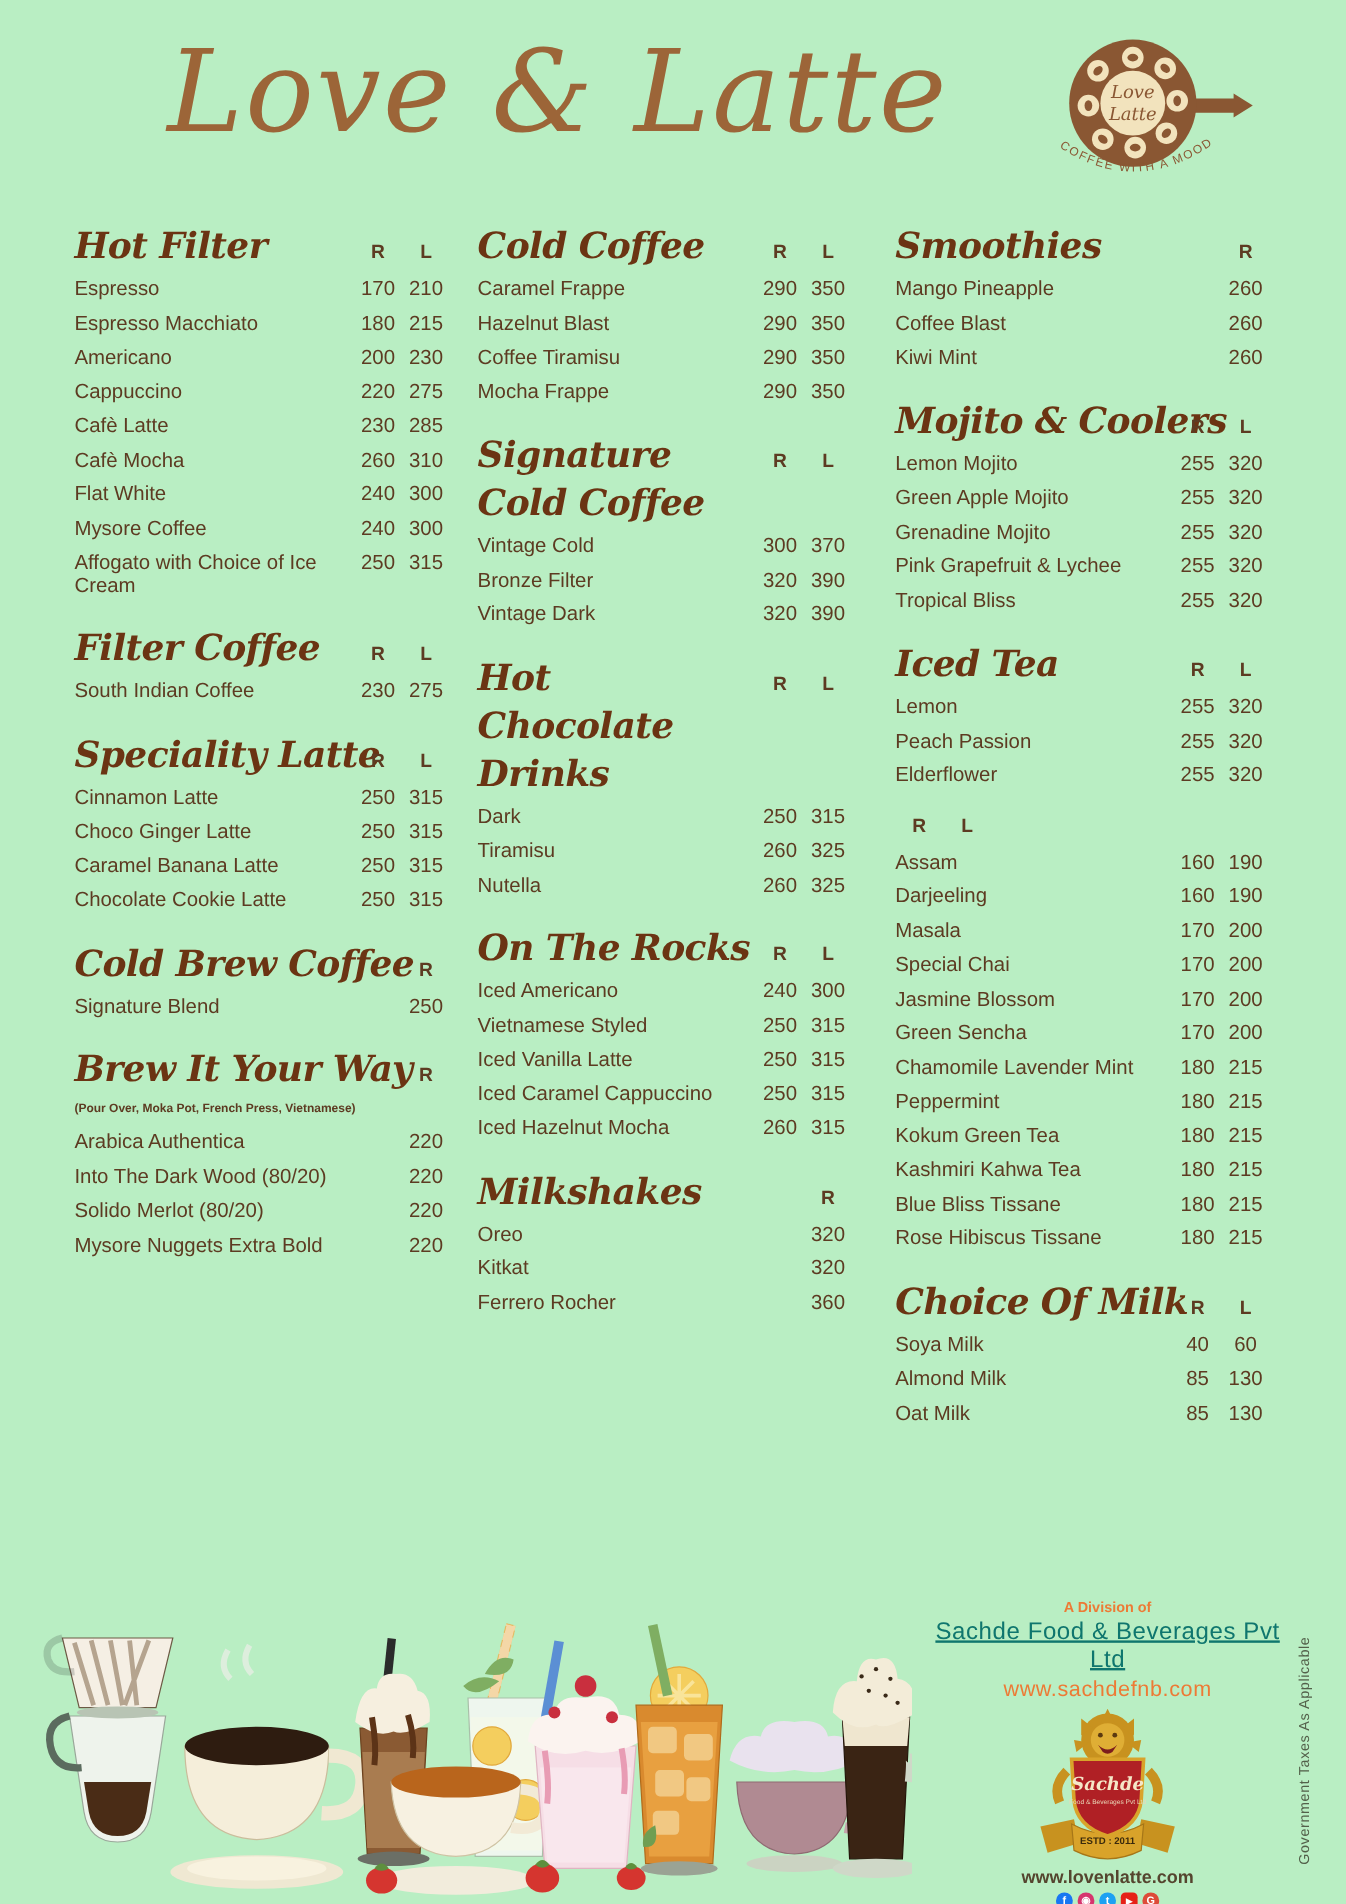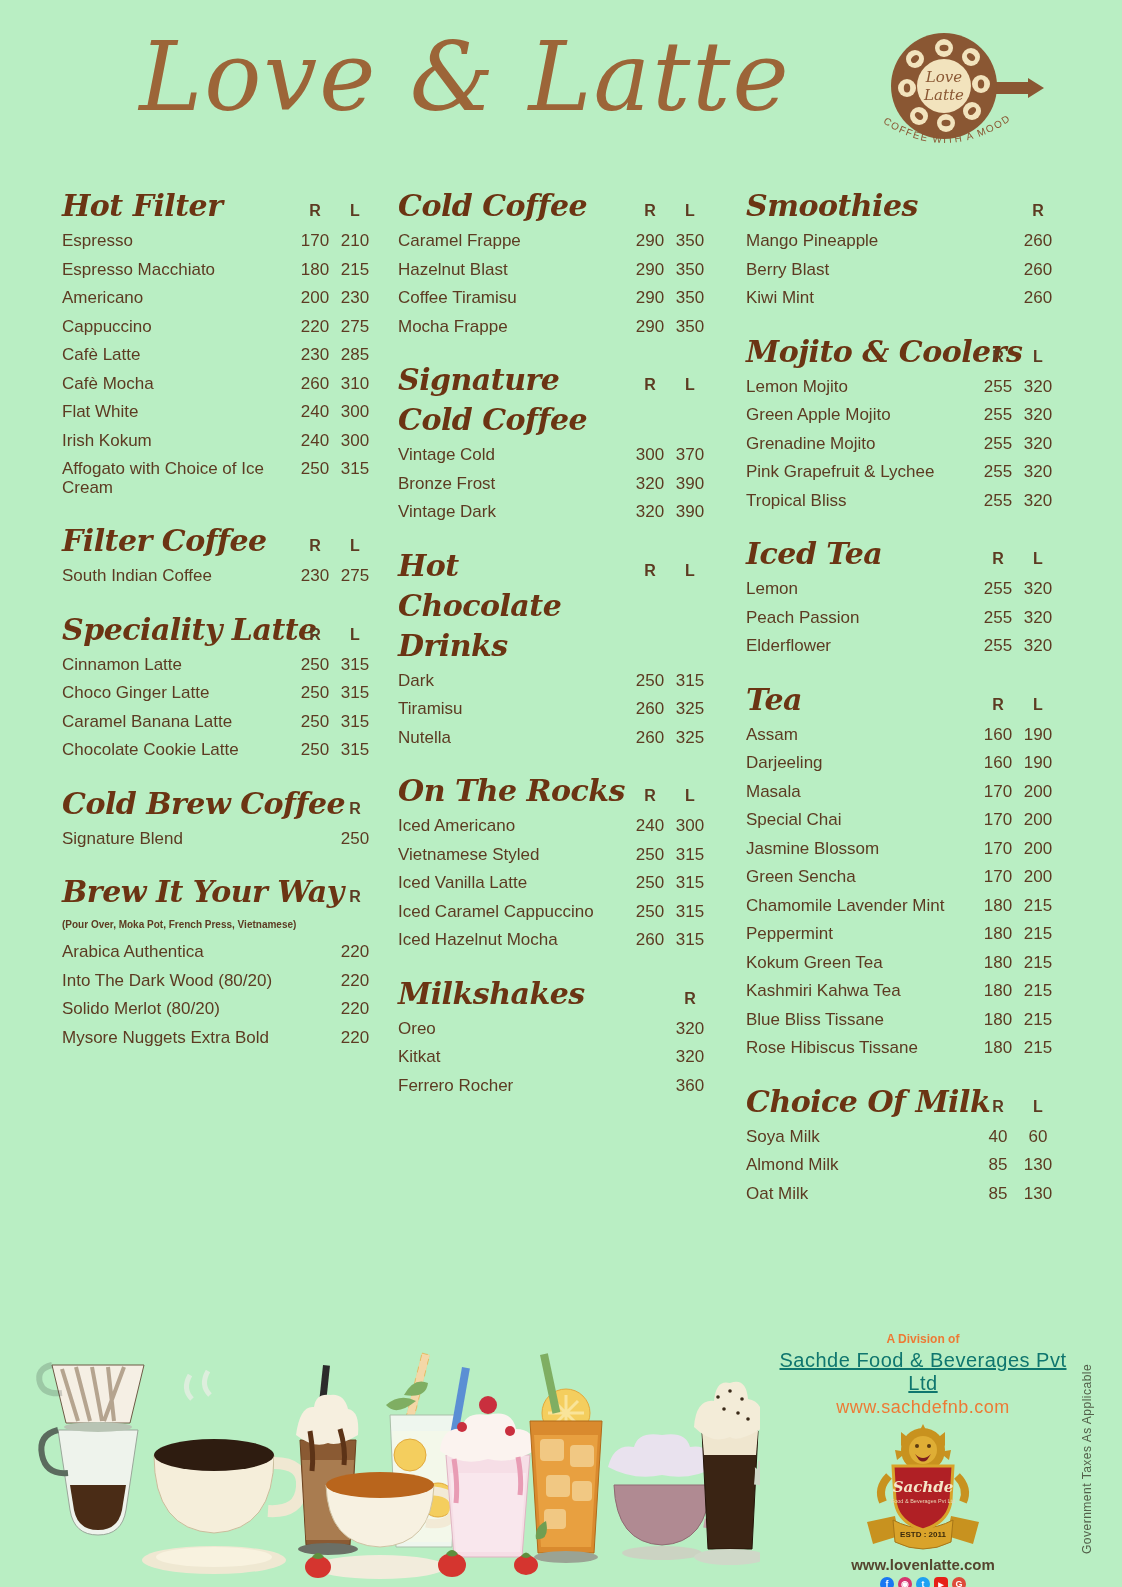--- a/index.html
+++ b/index.html
@@ -143,21 +143,21 @@
           <span class="item-name">Cafè Mocha</span>
           <span class="item-price">260</span>
           <span class="item-price">310</span>
         </div>
         <div class="item-row">
           <span class="item-name">Flat White</span>
           <span class="item-price">240</span>
           <span class="item-price">300</span>
         </div>
         <div class="item-row">
-          <span class="item-name">Irish Kokum</span>
+          <span class="item-name">Mysore Coffee</span>
           <span class="item-price">240</span>
           <span class="item-price">300</span>
         </div>
         <div class="item-row">
           <span class="item-name">Affogato with Choice of Ice Cream</span>
           <span class="item-price">250</span>
           <span class="item-price">315</span>
         </div>
       </section>
       <section class="menu-section">
@@ -278,21 +278,21 @@
             <span class="size-label">R</span>
             <span class="size-label">L</span>
           </div>
         </div>
         <div class="item-row">
           <span class="item-name">Vintage Cold</span>
           <span class="item-price">300</span>
           <span class="item-price">370</span>
         </div>
         <div class="item-row">
-          <span class="item-name">Bronze Frost</span>
+          <span class="item-name">Bronze Filter</span>
           <span class="item-price">320</span>
           <span class="item-price">390</span>
         </div>
         <div class="item-row">
           <span class="item-name">Vintage Dark</span>
           <span class="item-price">320</span>
           <span class="item-price">390</span>
         </div>
       </section>
       <section class="menu-section tall">
@@ -380,21 +380,21 @@
           <h2 class="sec-title">Smoothies</h2>
           <div class="size-cols">
             <span class="size-label">R</span>
           </div>
         </div>
         <div class="item-row">
           <span class="item-name">Mango Pineapple</span>
           <span class="item-price">260</span>
         </div>
         <div class="item-row">
-          <span class="item-name">Berry Blast</span>
+          <span class="item-name">Coffee Blast</span>
           <span class="item-price">260</span>
         </div>
         <div class="item-row">
           <span class="item-name">Kiwi Mint</span>
           <span class="item-price">260</span>
         </div>
       </section>
       <section class="menu-section">
         <div class="sec-head">
           <h2 class="sec-title">Mojito &amp; Coolers</h2>
@@ -448,21 +448,20 @@
           <span class="item-price">320</span>
         </div>
         <div class="item-row">
           <span class="item-name">Elderflower</span>
           <span class="item-price">255</span>
           <span class="item-price">320</span>
         </div>
       </section>
       <section class="menu-section">
         <div class="sec-head">
-          <h2 class="sec-title">Tea</h2>
           <div class="size-cols">
             <span class="size-label">R</span>
             <span class="size-label">L</span>
           </div>
         </div>
         <div class="item-row">
           <span class="item-name">Assam</span>
           <span class="item-price">160</span>
           <span class="item-price">190</span>
         </div>

